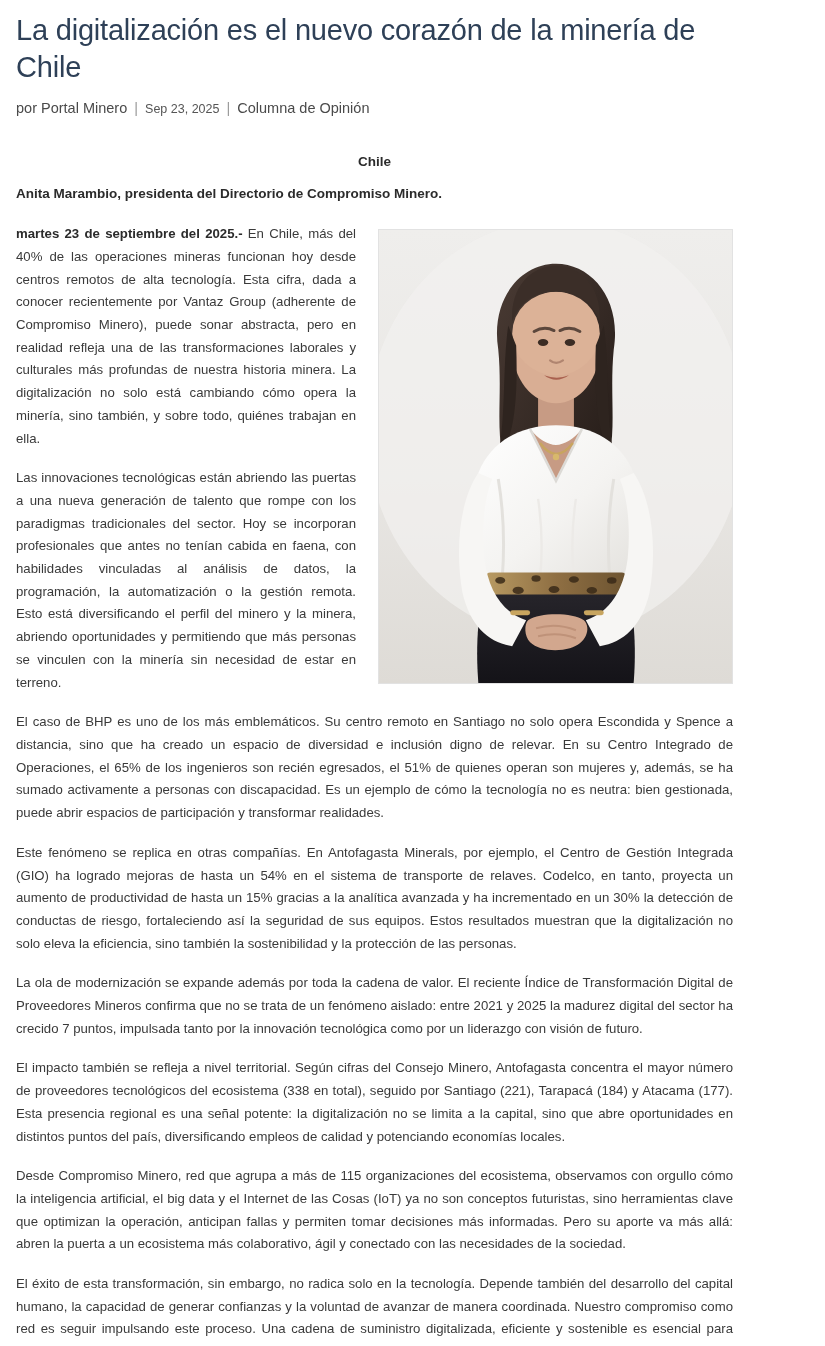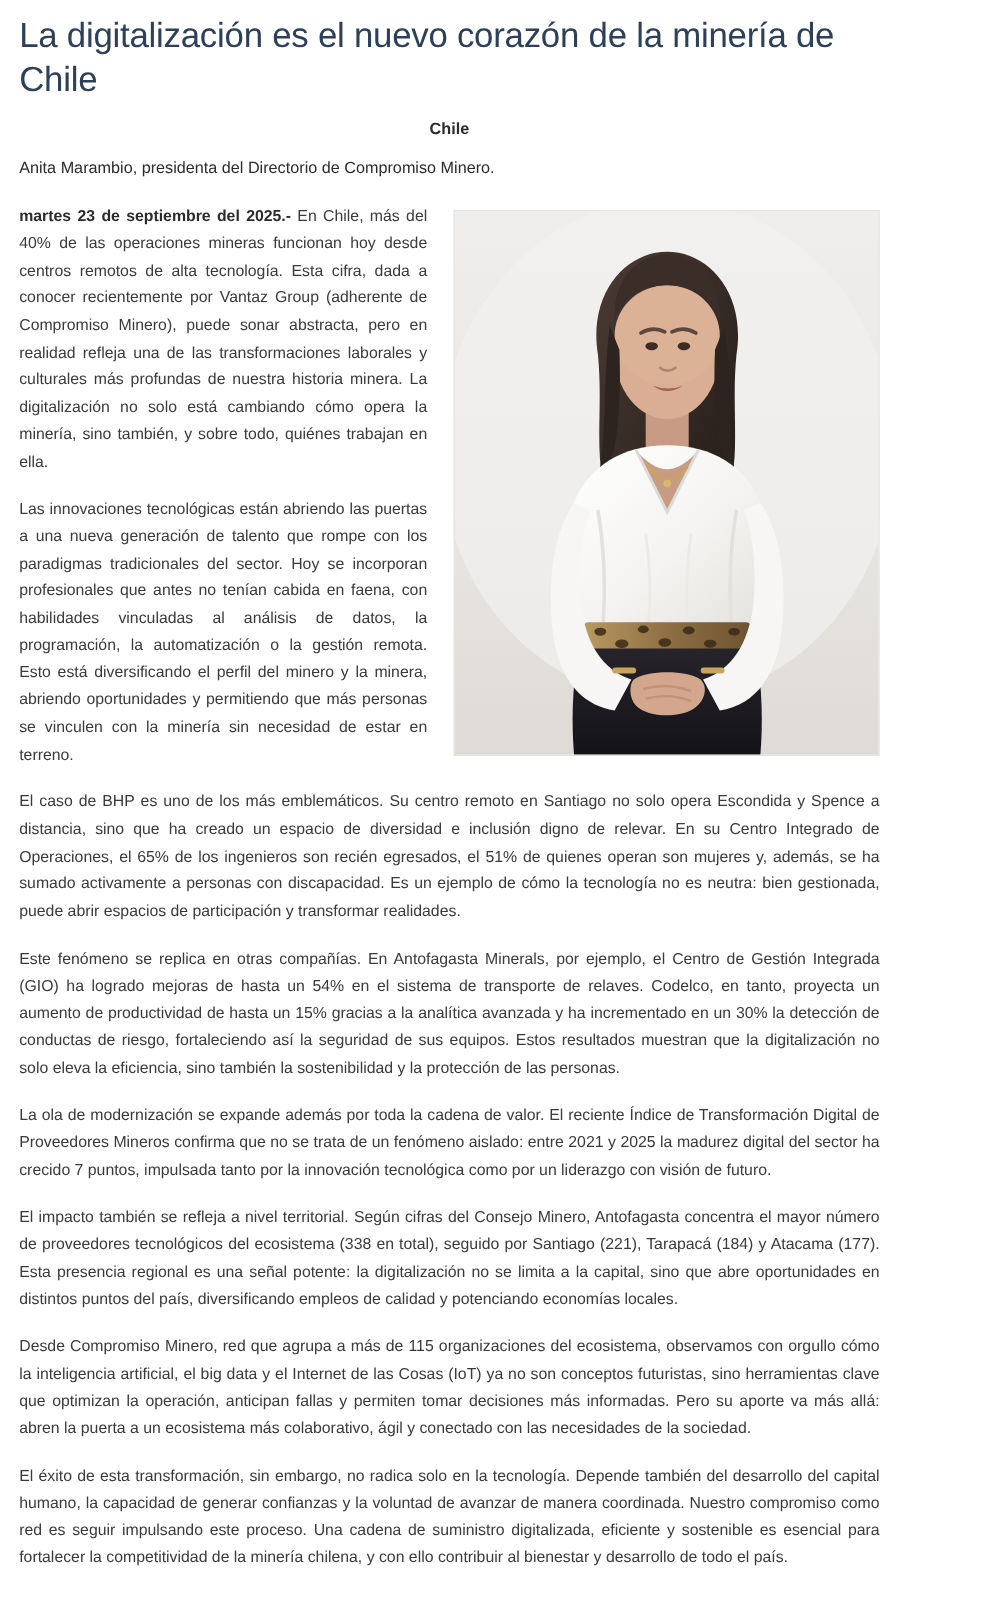--- a/index.html
+++ b/index.html
@@ -43,21 +43,21 @@
   }
   .lead-label {
     font-size: 13.5px;
     font-weight: bold;
     color: #2b2b2b;
     margin: 0 0 17px 0;
     text-align: center;
   }
   .subhead {
     font-size: 13.5px;
-    font-weight: normal;
+    font-weight: bold;
     color: #2b2b2b;
     margin: 0 0 22px 0;
   }
   .body-text {
     font-size: 13.2px;
     line-height: 1.72;
     color: #3a3a3a;
     text-align: justify;
     margin: 0 0 17px 0;
   }
@@ -80,20 +80,27 @@
     margin: 22px 0 0 0;
   }
 </style>
 </head>
 <body>
 
 <div class="page">
 
   <h1 class="article-title">La digitalización es el nuevo corazón de la minería de Chile</h1>
 
+  <div class="byline">
+    <span>por Portal Minero</span>
+    <span class="sep">|</span>
+    <span class="date">Sep 23, 2025</span>
+    <span class="sep">|</span>
+    <span>Columna de Opinión</span>
+  </div>
 
   <p class="lead-label">Chile</p>
 
   <p class="subhead">Anita Marambio, presidenta del Directorio de Compromiso Minero.</p>
 
   <div class="clearfix">
 
     <figure class="figure">
       <svg viewBox="0 0 355 455" preserveAspectRatio="xMidYMid slice">
         <defs>

